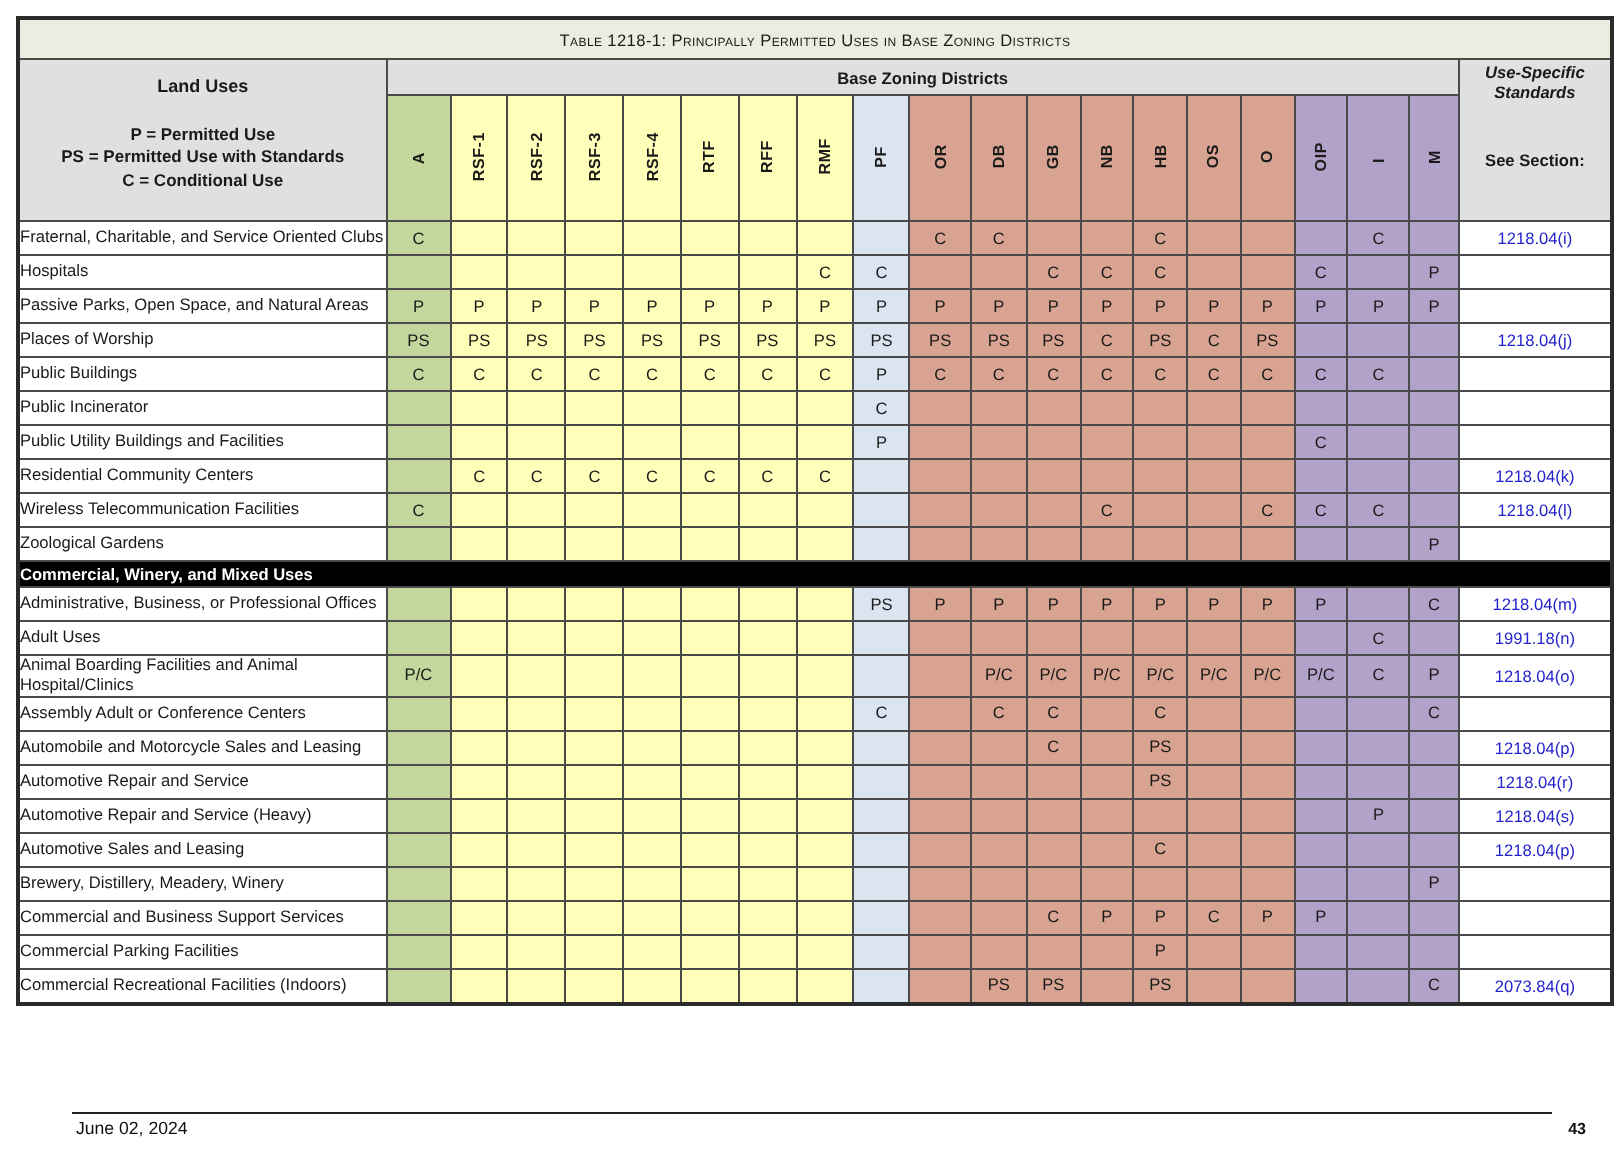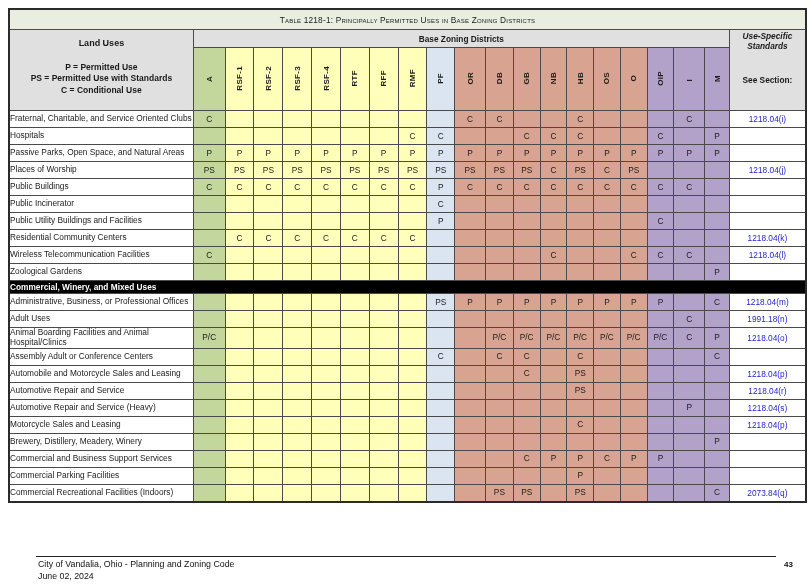--- a/index.html
+++ b/index.html
@@ -487,21 +487,21 @@
           <td class="dcell" style="background: rgb(216, 164, 145);"></td>
           <td class="dcell" style="background: rgb(216, 164, 145);"></td>
           <td class="dcell" style="background: rgb(216, 164, 145);"></td>
           <td class="dcell" style="background: rgb(216, 164, 145);"></td>
           <td class="dcell" style="background: rgb(178, 161, 200);"></td>
           <td class="dcell" style="background: rgb(178, 161, 200);">P</td>
           <td class="dcell" style="background: rgb(178, 161, 200);"></td>
           <td class="sec-ref" style="color: rgb(35, 35, 204);">1218.04(s)</td>
         </tr>
         <tr>
-          <td class="use-label">Motorcycle Sales and Leasing</td>
+          <td class="use-label">Automotive Sales and Leasing</td>
           <td class="dcell" style="background: rgb(195, 214, 155);"></td>
           <td class="dcell" style="background: rgb(255, 255, 186);"></td>
           <td class="dcell" style="background: rgb(255, 255, 186);"></td>
           <td class="dcell" style="background: rgb(255, 255, 186);"></td>
           <td class="dcell" style="background: rgb(255, 255, 186);"></td>
           <td class="dcell" style="background: rgb(255, 255, 186);"></td>
           <td class="dcell" style="background: rgb(255, 255, 186);"></td>
           <td class="dcell" style="background: rgb(255, 255, 186);"></td>
           <td class="dcell" style="background: rgb(219, 229, 241);"></td>
           <td class="dcell" style="background: rgb(216, 164, 145);"></td>
@@ -606,18 +606,17 @@
           <td class="dcell" style="background: rgb(178, 161, 200);"></td>
           <td class="dcell" style="background: rgb(178, 161, 200);"></td>
           <td class="dcell" style="background: rgb(178, 161, 200);">C</td>
           <td class="sec-ref" style="color: rgb(35, 35, 204);">2073.84(q)</td>
         </tr>
       </tbody>
   </table>
 
   <div class="footer-rule"></div>
   <div class="footer-text">
-    <div>City of Vandalia, Ohio - Planning and Zoning Code</div>
     <div>June 02, 2024</div>
   </div>
   <div class="page-num">43</div>
 
 </div>
 
 </body></html>

